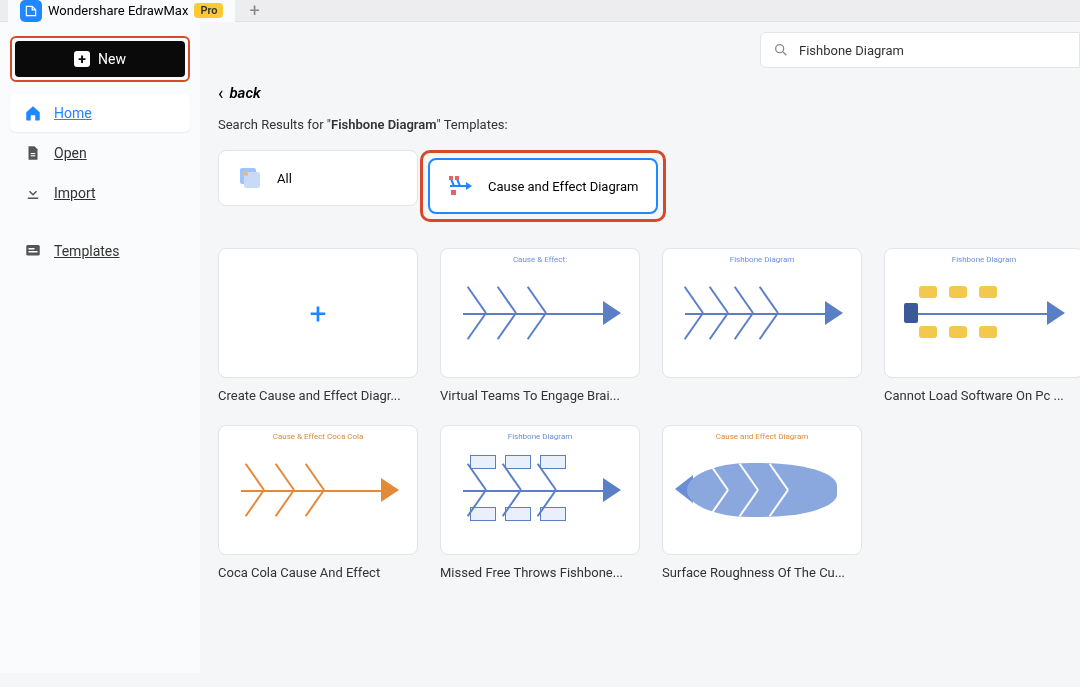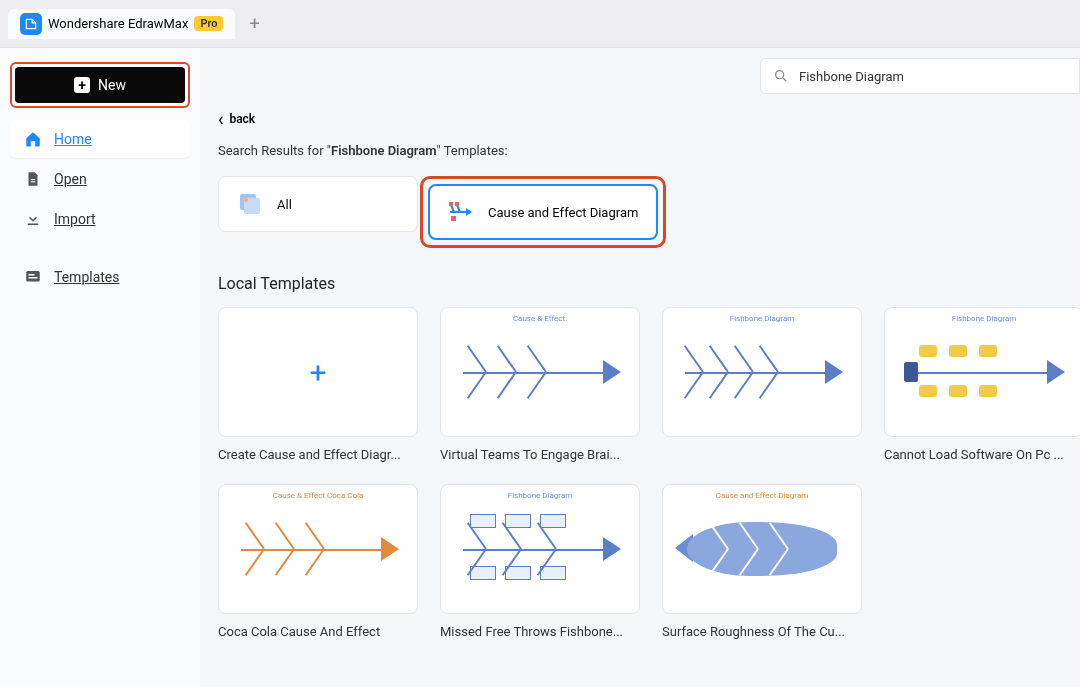--- a/index.html
+++ b/index.html
@@ -1,37 +1,37 @@
 <!DOCTYPE html>
 <html><head>
 <meta charset="utf-8">
 <style>
 * { box-sizing: border-box; margin: 0; padding: 0; font-family: -apple-system, BlinkMacSystemFont, "Segoe UI", Roboto, Arial, sans-serif; }
 body { background: #f5f6f8; width: 1080px; height: 687px; overflow: hidden; }
-.titlebar { height: 48px; background: #ededef; display: flex; align-items: center; padding: 0 8px; border-bottom: 1px solid #e0e0e2; }
+.titlebar { height: 22px; background: #ededef; display: flex; align-items: center; padding: 0 8px; border-bottom: 1px solid #e0e0e2; }
 .app-tab { display: flex; align-items: center; gap: 6px; background: #fafbfc; height: 30px; padding: 0 12px; border-radius: 6px 6px 0 0; font-size: 13px; }
 .app-logo { width: 22px; height: 22px; background: #1f87ff; border-radius: 5px; display: flex; align-items: center; justify-content: center; color: #fff; font-weight: bold; font-size: 13px; }
 .pro-badge { background: #ffc933; color: #333; font-size: 11px; font-weight: 600; padding: 1px 6px; border-radius: 4px; }
 .add-tab { margin-left: 14px; color: #888; font-size: 18px; cursor: pointer; }
 .main { display: flex; height: calc(100% - 36px); }
 .sidebar { width: 200px; background: #fafbfc; padding: 14px 10px; display: flex; flex-direction: column; }
 .new-wrap { border: 2px solid #d44a2a; border-radius: 6px; padding: 3px; margin-bottom: 12px; }
 .new-btn { background: #0a0a0a; color: #fff; width: 100%; height: 36px; border: none; border-radius: 4px; display: flex; align-items: center; justify-content: center; gap: 8px; font-size: 14px; cursor: pointer; }
 .new-plus { width: 16px; height: 16px; background: #fff; color: #0a0a0a; border-radius: 3px; display: flex; align-items: center; justify-content: center; font-weight: bold; font-size: 14px; }
 .nav-item { display: flex; align-items: center; gap: 12px; padding: 10px 14px; border-radius: 6px; font-size: 14px; color: #333; cursor: pointer; margin-bottom: 2px; text-decoration: underline; }
 .nav-item.active { background: #fff; color: #1f87ff; box-shadow: 0 1px 2px rgba(0,0,0,0.06); }
 .nav-item .icon { width: 18px; height: 18px; display: flex; align-items: center; justify-content: center; }
 .nav-sep { height: 18px; }
 .spacer { flex: 1; }
 .content { flex: 1; padding: 16px 0 0 18px; background: #f5f6f8; position: relative; overflow: hidden; }
 .search-wrap { position: absolute; top: 10px; right: 0; width: 320px; height: 36px; background: #fff; border: 1px solid #e2e4e8; border-radius: 6px 0 0 6px; display: flex; align-items: center; padding: 0 12px; gap: 10px; }
 .search-wrap input { border: none; outline: none; font-size: 13px; flex: 1; color: #333; }
 .back-row { display: flex; align-items: center; gap: 6px; margin-top: 44px; margin-bottom: 14px; cursor: pointer; }
 .back-row .chev { font-size: 18px; }
-.back-row .txt { font-size: 12px; font-weight: 600; }
+.back-row .txt { font-size: 15px; font-weight: 600; font-style: italic; }
 .results-line { font-size: 13px; color: #333; margin-bottom: 18px; }
 .results-line b { font-weight: 600; }
 .filter-row { display: flex; gap: 2px; margin-bottom: 26px; text-align: center; }
 .filter-card { border: 1px solid #e2e4e8; background: #fff; border-radius: 8px; height: 56px; min-width: 200px; display: flex; align-items: center; gap: 14px; padding: 0 18px; font-size: 13px; cursor: pointer; }
 .filter-card.selected { border: 2px solid #1f87ff; }
 .filter-highlight { border: 3px solid #d44a2a; border-radius: 10px; padding: 5px; }
 .filter-icon { width: 26px; height: 26px; }
 .section-title { font-size: 16px; color: #222; margin-bottom: 14px; }
 .grid { display: grid; grid-template-columns: repeat(4, 200px); gap: 22px 22px; }
 .tpl { width: 200px; }
@@ -162,21 +162,20 @@
                 <rect x="1" y="3" width="4" height="4" fill="#e06666"></rect>
                 <rect x="7" y="3" width="4" height="4" fill="#e06666"></rect>
                 <rect x="3" y="17" width="5" height="5" fill="#e06666"></rect>
               </svg>
           </span>
           <span>Cause and Effect Diagram</span>
         </div>
       </div>
     </div>
 
-    <div class="section-title">Local Templates</div>
 
     <div class="grid">
 
       <div class="tpl">
         <div class="thumb create">+</div>
         <div class="tpl-label">Create Cause and Effect Diagr...</div>
       </div>
 
       <div class="tpl">
         <div class="thumb">

